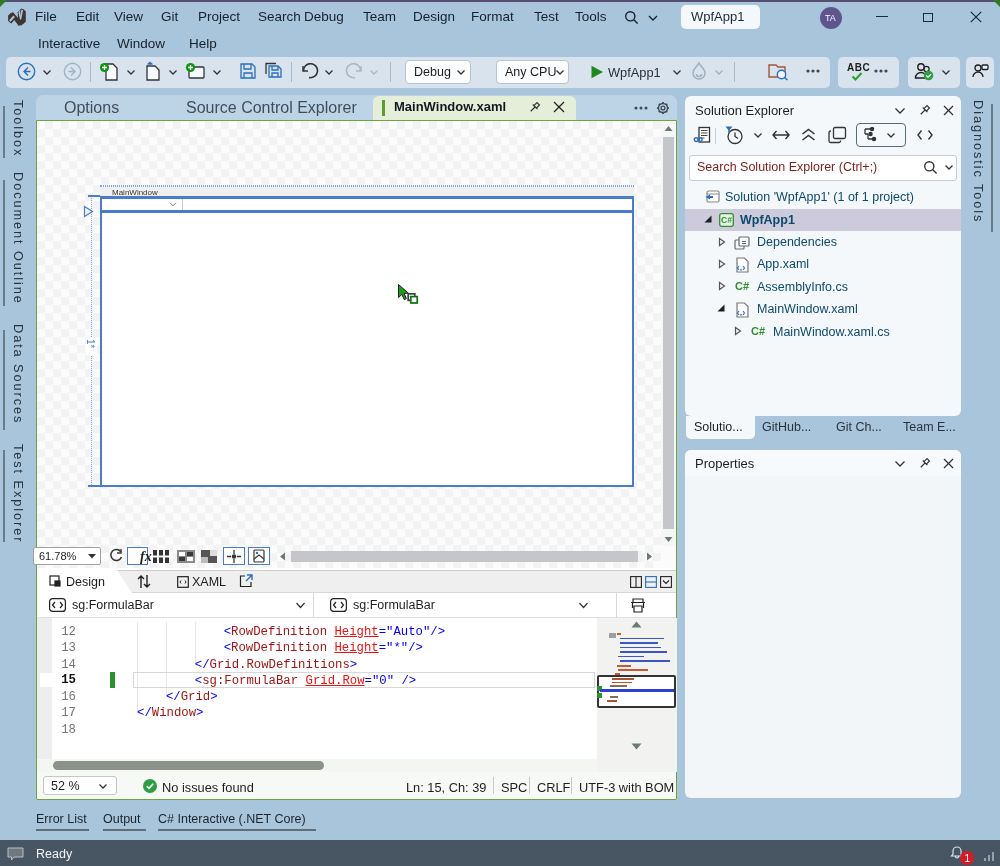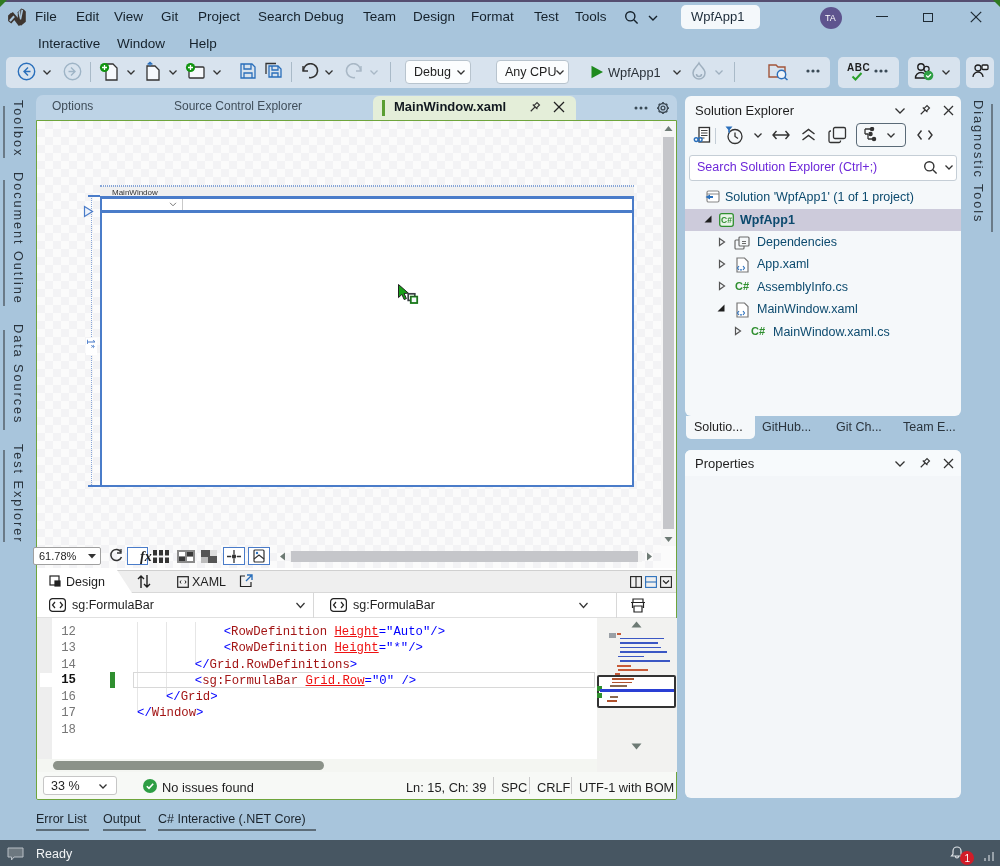--- a/index.html
+++ b/index.html
@@ -10,21 +10,21 @@
 #topline { left:0; top:0; width:1000px; height:2px; background:#554e70; }
 .menu { font-size:13.5px; color:#15212b; }
 
 .tstrip { background:#d8e3ee; border-radius:5px; height:31px; top:57px; }
 .tbox { background:#fbfdfe; border:1px solid #b8c4ce; border-radius:4px; height:24px; top:60px; font-size:12.5px; color:#1e2a33; }
 .sep { width:1px; background:#a9bac8; top:62px; height:20px; }
 
 .vtab { transform-origin:0 0; transform:rotate(90deg); font-size:12.8px; color:#29333c; letter-spacing:1.9px; white-space:nowrap; }
 .vline { width:2px; background:#6a7a87; }
 #tabstrip { left:36px; top:95px; width:641px; height:25px; background:#bdd3e6; border-radius:7px 7px 0 0; }
-.tabtxt { font-size:12px; color:#404e5a; top:99px; }
+.tabtxt { font-size:16px; color:#404e5a; top:99px;margin-left:12px; }
 #activetab { left:373px; top:96px; width:203px; height:24px; background:#e4eed9; border-radius:6px 6px 0 0; }
 #editor { left:36px; top:120px; width:641px; height:680px; background:#fff; border:1px solid #6fa53c; border-radius:0 0 2px 2px; }
 .checker { background-color:#fbfbfb;
   background-image:
    linear-gradient(45deg,#f3f3f5 25%,transparent 25%,transparent 75%,#f3f3f5 75%),
    linear-gradient(45deg,#f3f3f5 25%,transparent 25%,transparent 75%,#f3f3f5 75%);
   background-size:16px 16px; background-position:0 0,8px 8px; }
 
 .code { font-family:"Liberation Mono", monospace; font-size:12.3px; line-height:16.25px; white-space:pre; }
 .ln { font-family:"Liberation Mono", monospace; font-size:12.3px; line-height:16.25px; color:#767676; text-align:right; }
@@ -465,36 +465,36 @@
 <div class="abs" style="left:610px;top:685px;width:17px;height:1.5px;background:#8a6a50;"></div>
 <div class="abs" style="left:616px;top:689.5px;width:10px;height:1.5px;background:#2a3fd4;"></div>
 <div class="abs" style="left:610px;top:696px;width:8px;height:1.5px;background:#8a6a50;"></div>
 <div class="abs" style="left:607px;top:700px;width:10px;height:1.5px;background:#b0522e;"></div>
 
 <div class="abs" style="left:37px;top:759px;width:560px;height:13px;background:#f4f6f2;"></div>
 <div class="abs" style="left:53px;top:761px;width:271px;height:9px;background:#8b9289;border-radius:4.5px;"></div>
 
 <div class="abs" style="left:37px;top:772px;width:639px;height:27px;background:#f7f9f6;border-radius:0 0 2px 2px;"></div>
 <div class="abs" style="left:43px;top:776px;width:74px;height:19px;background:#fff;border:1px solid #c6c6c6;border-radius:3px;"></div>
-<div class="abs" style="left:51px;top:779px;font-size:12.5px;">33 %</div>
+<div class="abs" style="left:51px;top:779px;font-size:12.5px;">52 %</div>
 <svg class="abs" style="left:98px;top:783px" width="10" height="7" viewBox="0 0 10 7" fill="none" stroke="#333" stroke-width="1.3">
     <path d="M1.5 1.5 L5 5 L8.5 1.5"></path>
   </svg>
 <svg class="abs" style="left:143px;top:779px" width="14" height="14" viewBox="0 0 14 14">
     <circle cx="7" cy="7" r="7" fill="#2e9e44"></circle>
     <path d="M3.8 7.2 L6 9.4 L10.2 4.8" fill="none" stroke="#fff" stroke-width="1.6"></path>
   </svg>
 <div class="abs" style="left:162px;top:780px;font-size:12.8px;">No issues found</div>
 <div class="abs" style="left:406px;top:780px;font-size:12.8px;">Ln: 15, Ch: 39</div>
 <div class="abs" style="left:493px;top:777px;width:1px;height:17px;background:#c9c9c9;"></div>
 <div class="abs" style="left:501px;top:780px;font-size:12.8px;">SPC</div>
 <div class="abs" style="left:529px;top:777px;width:1px;height:17px;background:#c9c9c9;"></div>
 <div class="abs" style="left:537px;top:780px;font-size:12.8px;">CRLF</div>
 <div class="abs" style="left:571px;top:777px;width:1px;height:17px;background:#c9c9c9;"></div>
-<div class="abs" style="left:579px;top:780px;font-size:12.8px;">UTF-1 with BOM</div>
+<div class="abs" style="left:579px;top:780px;font-size:12.8px;">UTF-3 with BOM</div>
 
 <div class="abs" style="left:685px;top:96px;width:276px;height:320px;background:#f5f8fa;border-radius:6px;"></div>
 <div class="abs" style="left:695px;top:103px;font-size:13px;color:#1e1e1e;">Solution Explorer</div>
 <svg class="abs" style="left:894px;top:107px" width="12" height="8" viewBox="0 0 12 8" fill="none" stroke="#333" stroke-width="1.3">
     <path d="M1.5 1.5 L6 6 L10.5 1.5"></path>
   </svg>
 <svg class="abs" style="left:918px;top:104px" width="13" height="13" viewBox="0 0 13 13">
     <g transform="rotate(45 6.5 6.5)" fill="none" stroke="#333" stroke-width="1.2">
       <path d="M4.8 1.2 H8.2 V5.6 H4.8 Z M3.2 5.6 H9.8 M6.5 5.6 V11.8"></path>
     </g>
@@ -537,21 +537,21 @@
     <circle cx="12" cy="12" r="1.6" fill="#333"></circle>
   </svg>
 <svg class="abs" style="left:886px;top:132px" width="10" height="7" viewBox="0 0 10 7" fill="none" stroke="#333" stroke-width="1.3">
     <path d="M1.5 1.5 L5 5 L8.5 1.5"></path>
   </svg>
 <svg class="abs" style="left:917px;top:129px" width="16" height="12" viewBox="0 0 16 12" fill="none" stroke="#333" stroke-width="1.4">
     <path d="M4.5 1.5 L1 6 L4.5 10.5 M11.5 1.5 L15 6 L11.5 10.5"></path>
   </svg>
 
 <div class="abs" style="left:689px;top:155px;width:268px;height:26px;background:#fff;border:1px solid #c5ced6;border-radius:3px;"></div>
-<div class="abs" style="left:697px;top:160px;font-size:12.5px;color:#6d28d9;">Search Solution Explorer (Ctrl+;)</div>
+<div class="abs" style="left:697px;top:160px;font-size:12.5px;color:#7f1d1d;">Search Solution Explorer (Ctrl+;)</div>
 <svg class="abs" style="left:923px;top:160px" width="15" height="15" viewBox="0 0 15 15" fill="none" stroke="#333" stroke-width="1.4">
     <circle cx="6.3" cy="6.3" r="4.6"></circle>
     <line x1="9.8" y1="9.8" x2="13.6" y2="13.6"></line>
   </svg>
 <svg class="abs" style="left:944px;top:164px" width="10" height="7" viewBox="0 0 10 7" fill="none" stroke="#333" stroke-width="1.3">
     <path d="M1.5 1.5 L5 5 L8.5 1.5"></path>
   </svg>
 
 <svg class="abs" style="left:705px;top:190px" width="15" height="14" viewBox="0 0 15 14">
     <rect x="2" y="1" width="12" height="11" rx="1.5" fill="#fff" stroke="#888" stroke-width="1.2"></rect>

